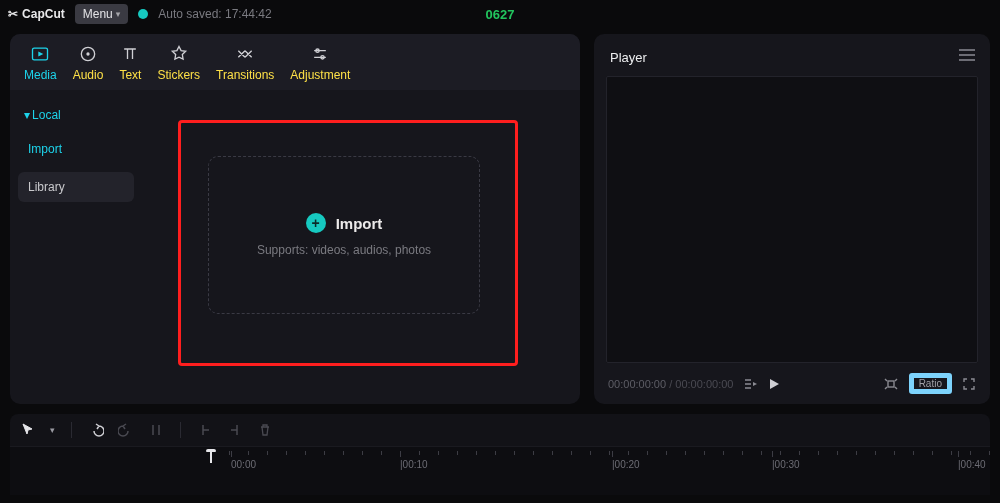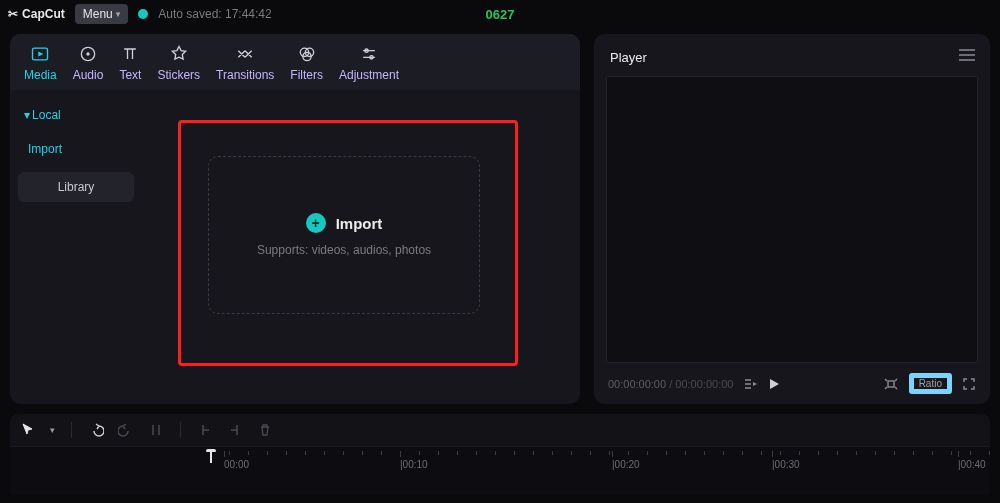--- a/index.html
+++ b/index.html
@@ -16,33 +16,33 @@
   .project-title { color: #22c55e; font-size: 13px; font-weight: 600; margin: 0 auto; position: absolute; left: 50%; transform: translateX(-50%); }
 
   
   .main-row { display: flex; gap: 14px; padding: 6px 10px 0 10px; height: 376px; }
   .panel { background: #16161c; border-radius: 10px; overflow: hidden; }
   .left-panel { width: 570px; display: flex; flex-direction: column; }
   .player-panel { flex: 1; display: flex; flex-direction: column; }
 
   
   .tabstrip { background: #1c1c24; display: flex; align-items: flex-end; padding: 6px 6px 0 6px; gap: 0; }
-  .tab { display: flex; flex-direction: column; align-items: center; gap: 4px; padding: 4px 8px 8px 8px; font-size: 12px; color: #c4b5fd; cursor: pointer; border-radius: 8px 8px 0 0; }
+  .tab { display: flex; flex-direction: column; align-items: center; gap: 4px; padding: 4px 8px 8px 8px; font-size: 12px; color: #fde047; cursor: pointer; border-radius: 8px 8px 0 0; }
   .tab.active { color: #1dd3ea; }
   .tab .tab-icon { height: 20px; display: flex; align-items: center; justify-content: center; font-size: 16px; }
   .tab svg { width: 20px; height: 20px; fill: none; stroke: #cfcfd4; stroke-width: 1.6; }
   .tab.active svg { stroke: #1dd3ea; }
 
   
   .left-body { flex: 1; display: flex; }
   .sidebar { width: 132px; padding: 14px 8px; display: flex; flex-direction: column; gap: 8px; }
   .sb-header { color: #1dd3ea; font-size: 12px; display: flex; align-items: center; gap: 2px; padding: 4px 6px; cursor: pointer; }
   .sb-item { font-size: 12px; color: #c9c9cc; padding: 8px 10px; border-radius: 6px; cursor: pointer; }
   .sb-item.active { color: #1dd3ea; background: transparent; }
-  .sb-item.muted { background: #23232b; text-align: center; }
+  .sb-item.muted { background: #23232b; }
 
   .content-area { flex: 1; padding: 24px 30px 24px 18px; position: relative; }
   .highlight-box { border: 3px solid #ff1e1e; border-radius: 4px; width: 340px; height: 246px; position: absolute; top: 30px; left: 36px; }
   .import-drop { position: absolute; top: 66px; left: 66px; width: 272px; height: 158px; border: 1px dashed #3a3a44; border-radius: 10px; display: flex; flex-direction: column; align-items: center; justify-content: center; gap: 10px; cursor: pointer; }
   .import-row { display: flex; align-items: center; gap: 10px; }
   .plus-dot { width: 20px; height: 20px; border-radius: 50%; background: #16c9c0; display: flex; align-items: center; justify-content: center; color: #0b2b29; font-weight: 900; font-size: 14px; }
   .import-label { color: #eceaea; font-size: 15px; font-weight: 700; }
   .import-sub { color: #7a7a80; font-size: 12px; }
 
   
@@ -138,30 +138,20 @@
 
       <div class="tab">
         <span class="tab-icon">
           <svg viewBox="0 0 24 24">
               <path d="M4 8l8 8M4 16l8-8M20 8l-8 8M20 16l-8-8"></path>
             </svg>
         </span>
         <span>Transitions</span>
       </div>
 
-      <div class="tab">
-        <span class="tab-icon">
-          <svg viewBox="0 0 24 24">
-              <circle cx="9" cy="10" r="5"></circle>
-              <circle cx="15" cy="10" r="5"></circle>
-              <circle cx="12" cy="15" r="5"></circle>
-            </svg>
-        </span>
-        <span>Filters</span>
-      </div>
 
       <div class="tab">
         <span class="tab-icon">
           <svg viewBox="0 0 24 24">
               <path d="M5 8h14M5 16h14"></path>
               <circle cx="9" cy="8" r="2"></circle>
               <circle cx="15" cy="16" r="2"></circle>
             </svg>
         </span>
         <span>Adjustment</span>
@@ -283,19 +273,19 @@
           <path d="M4 5h8M6 5V3h4v2M5 5l1 8h4l1-8" stroke-width="1.3"></path>
         </svg>
     </span>
   </div>
   <div class="tl-ruler">
     <div class="ticks-minor"></div>
     <div class="playhead">
       <div class="knob"></div>
         <div class="line"></div>
     </div>
-    <span class="tick-major" style="left:214px">00:00</span>
+    <span class="tick-major" style="left:221px">00:00</span>
     <span class="tick-major" style="left:390px">|00:10</span>
     <span class="tick-major" style="left:602px">|00:20</span>
     <span class="tick-major" style="left:762px">|00:30</span>
     <span class="tick-major" style="left:948px">|00:40</span>
   </div>
 </div>
 
 </body></html>

